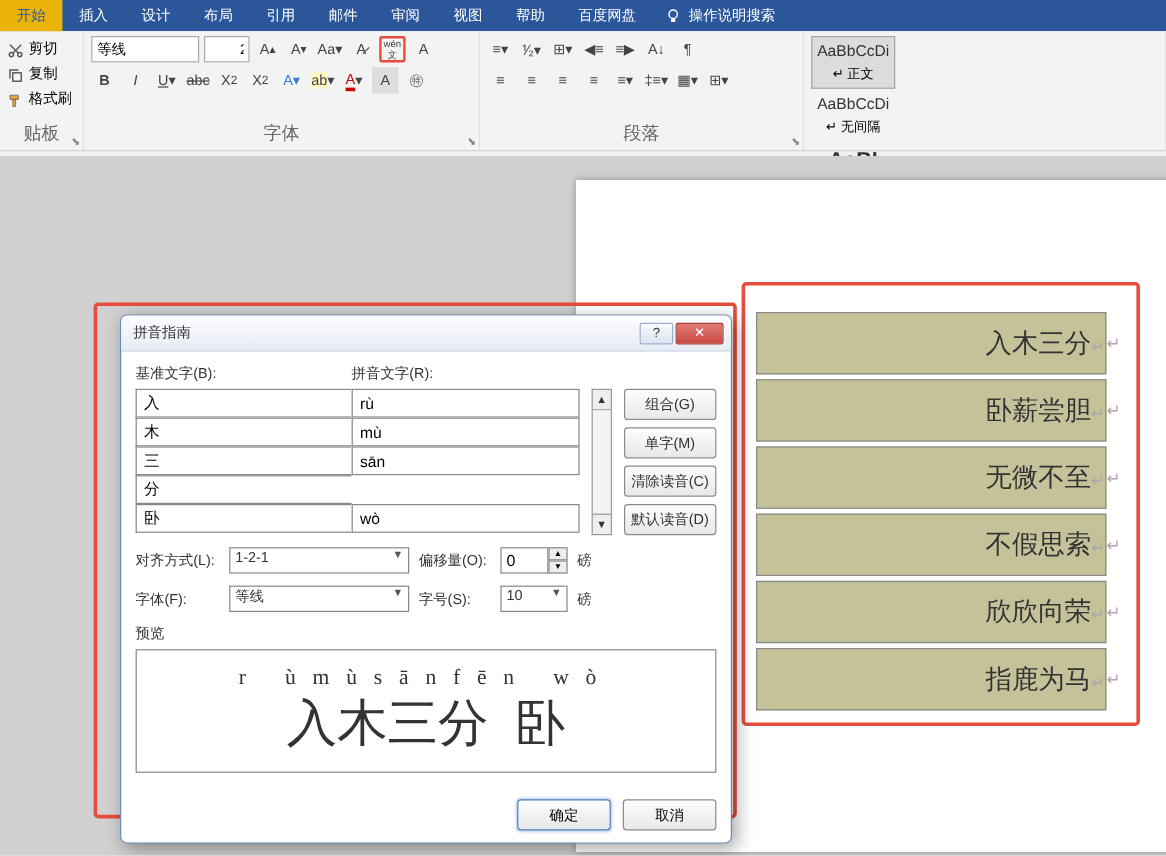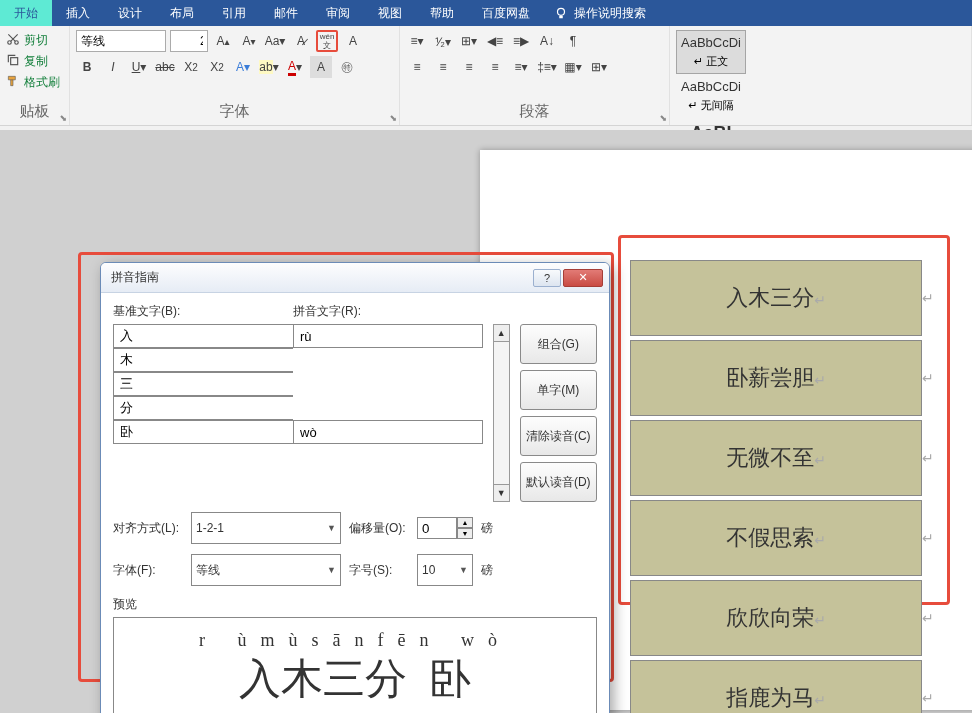--- a/index.html
+++ b/index.html
@@ -1,32 +1,32 @@
 <!DOCTYPE html>
 <html><head>
 <meta charset="utf-8">
 <style>
 * { box-sizing: border-box; margin: 0; padding: 0; font-family: "Microsoft YaHei", sans-serif; }
 body { background: #f1f1f1; width: 972px; height: 713px; overflow: hidden; position: relative; }
 
 
 .tab-bar { background: #2b579a; height: 26px; display: flex; align-items: center; color: #fff; font-size: 12px; }
 .tab { padding: 0 14px; height: 100%; display: flex; align-items: center; cursor: pointer; }
-.tab.active { background: #5eead4; color: #2b579a; }
+.tab.active { background: #eab308; color: #2b579a; }
 .tell-me { display: flex; align-items: center; gap: 6px; padding: 0 10px; }
 .bulb-icon { width: 14px; height: 14px; }
 
 
 .ribbon { background: #f3f3f3; height: 100px; display: flex; border-bottom: 1px solid #d4d4d4; }
 .ribbon-group { border-right: 1px solid #e1e1e1; padding: 4px 6px 2px 6px; display: flex; flex-direction: column; justify-content: space-between; position: relative; }
 .group-label { text-align: center; font-size: 15px; color: #666; padding: 2px 0; }
 .group-launcher { position: absolute; right: 2px; bottom: 2px; font-size: 9px; color: #888; }
 
 .clipboard { width: 70px; }
-.clip-item { display: flex; align-items: flex-start; gap: 4px; font-size: 12px; color: #15803d; padding: 2px 0; }
+.clip-item { display: flex; align-items: flex-end; gap: 4px; font-size: 12px; color: #000000; padding: 2px 0; }
 .clip-icon { width: 14px; height: 14px; }
 
 .font-group { width: 330px; }
 .font-row { display: flex; align-items: center; gap: 4px; margin-bottom: 4px; }
 .font-combo { border: 1px solid #ababab; background: #fff; font-size: 12px; padding: 1px 4px; height: 22px; }
 .font-name { width: 90px; }
 .font-size { width: 38px; padding-left: 29px; }
 .rb-btn { width: 22px; height: 22px; display: flex; align-items: center; justify-content: center; font-size: 12px; color: #444; border: 1px solid transparent; }
 .highlighted-ribbon-btn { border: 2px solid #e74c3c; border-radius: 2px; position: relative; }
 .wen-icon { font-size: 8px; line-height: 9px; text-align: center; color: #444; }
@@ -38,21 +38,21 @@
 .style-preview { font-size: 13px; color: #333; margin-bottom: 4px; overflow: hidden; white-space: nowrap; }
 .style-preview.big { font-size: 18px; font-weight: bold; }
 
 .page-area { position: absolute; top: 130px; left: 0; right: 0; bottom: 0; background: #d0d0d0; }
 .page { position: absolute; left: 480px; top: 20px; width: 500px; height: 560px; background: #fff; box-shadow: 0 0 6px rgba(0,0,0,.3); }
 
 
 .doc-highlight { position: absolute; left: 618px; top: 235px; width: 332px; height: 370px; border: 3px solid #e74c3c; border-radius: 4px; }
 .doc-table { position: absolute; left: 630px; top: 260px; width: 306px; }
 .doc-row { display: flex; align-items: center; margin-bottom: 4px; }
-.doc-cell { flex: 1; background: #c5c29a; border: 1px solid #888; text-align: center; font-size: 22px; padding: 22px 0; color: #333; }
+.doc-cell { flex: 1; background: #c5c29a; border: 1px solid #888; text-align: right; font-size: 22px; padding: 10px 0; color: #333; }
 .para-mark { color: #aaa; font-size: 14px; width: 14px; }
 
 
 .dialog-highlight { position: absolute; left: 78px; top: 252px; width: 536px; height: 430px; border: 3px solid #e74c3c; border-radius: 4px; }
 .dialog { position: absolute; left: 100px; top: 262px; width: 510px; background: #fff; border: 1px solid #6b8bb7; box-shadow: 4px 4px 14px rgba(0,0,0,.35); border-radius: 6px; overflow: hidden; }
 .dialog-titlebar { background: linear-gradient(#fdfdfe, #e6ecf5); height: 30px; display: flex; align-items: center; justify-content: space-between; padding: 0 6px 0 10px; font-size: 12px; color: #333; border-bottom: 1px solid #c7d3e3; }
 .title-btns { display: flex; gap: 2px; }
 .title-btn { width: 28px; height: 18px; border: 1px solid #9bb0cf; background: linear-gradient(#f8fafc,#dde5f0); border-radius: 2px; display: flex; align-items: center; justify-content: center; font-size: 11px; }
 .title-btn.close { background: linear-gradient(#e27b76,#c94b43); color: #fff; border-color: #a63d36; width: 40px; }
 
@@ -63,25 +63,25 @@
 .grid-table { flex: 1; }
 .grid-row { display: flex; }
 .grid-cell { border: 1px solid #888; height: 24px; padding: 2px 6px; font-size: 13px; background: #fff; }
 .grid-cell.base { width: 180px; border-right: none; }
 .grid-cell.ruby { flex: 1; }
 .scroll-col { width: 18px; display: flex; flex-direction: column; }
 .scroll-btn { height: 18px; border: 1px solid #999; background: #eee; font-size: 9px; display: flex; align-items: center; justify-content: center; }
 .scroll-track { flex: 1; background: #f4f4f4; border-left: 1px solid #999; border-right: 1px solid #999; }
 
 .side-btns { display: flex; flex-direction: column; gap: 6px; width: 84px; }
-.dlg-btn { border: 1px solid #8a8a8a; background: linear-gradient(#fdfdfd,#e8e8e8); border-radius: 3px; height: 40px; font-size: 12px; display: flex; align-items: center; justify-content: center; }
+.dlg-btn { border: 1px solid #8a8a8a; background: linear-gradient(#fdfdfd,#e8e8e8); border-radius: 3px; height: 26px; font-size: 12px; display: flex; align-items: center; justify-content: center; }
 
 .form-row { display: flex; align-items: center; gap: 8px; margin-top: 10px; }
 .form-label { width: 70px; }
-.combo { border: 1px solid #888; background: #fff; height: 32px; padding: 0 4px; display: flex; align-items: center; justify-content: space-between; }
+.combo { border: 1px solid #888; background: #fff; height: 22px; padding: 0 4px; display: flex; align-items: flex-start; justify-content: space-between; }
 .combo .arrow { font-size: 9px; color: #555; }
 .spin { display: flex; }
 .spin-input { width: 40px; border: 1px solid #888; height: 22px; padding: 0 4px; }
 .spin-btns { display: flex; flex-direction: column; }
 .spin-btns button { width: 16px; height: 11px; border: 1px solid #888; background: #eee; font-size: 7px; line-height: 7px; }
 
 .preview-section { margin-top: 10px; }
 .preview-box { border: 1px solid #888; background: #fff; padding: 12px; margin-top: 4px; }
 .preview-ruby { display: flex; gap: 38px; font-size: 18px; letter-spacing: 14px; font-family: serif; justify-content: center; }
 .preview-text { display: flex; gap: 22px; font-size: 42px; font-family: serif; justify-content: center; }
@@ -276,23 +276,25 @@
       <div>拼音文字(R):</div>
     </div>
     <div class="grid-and-buttons">
       <div class="grid-table">
         <div class="grid-row">
             <input class="grid-cell base" value="入" style="">
             <input class="grid-cell ruby" value="rù" style="">
           </div>
         <div class="grid-row">
             <input class="grid-cell base" value="木" style="">
+            <input class="grid-cell ruby" value="mù" style="">
           </div>
         <div class="grid-row">
             <input class="grid-cell base" value="三" style="">
+            <input class="grid-cell ruby" value="sān" style="">
           </div>
         <div class="grid-row">
             <input class="grid-cell base" value="分" style="">
           </div>
         <div class="grid-row">
             <input class="grid-cell base" value="卧" style="">
             <input class="grid-cell ruby" value="wò" style="">
           </div>
       </div>
       <div class="scroll-col">

